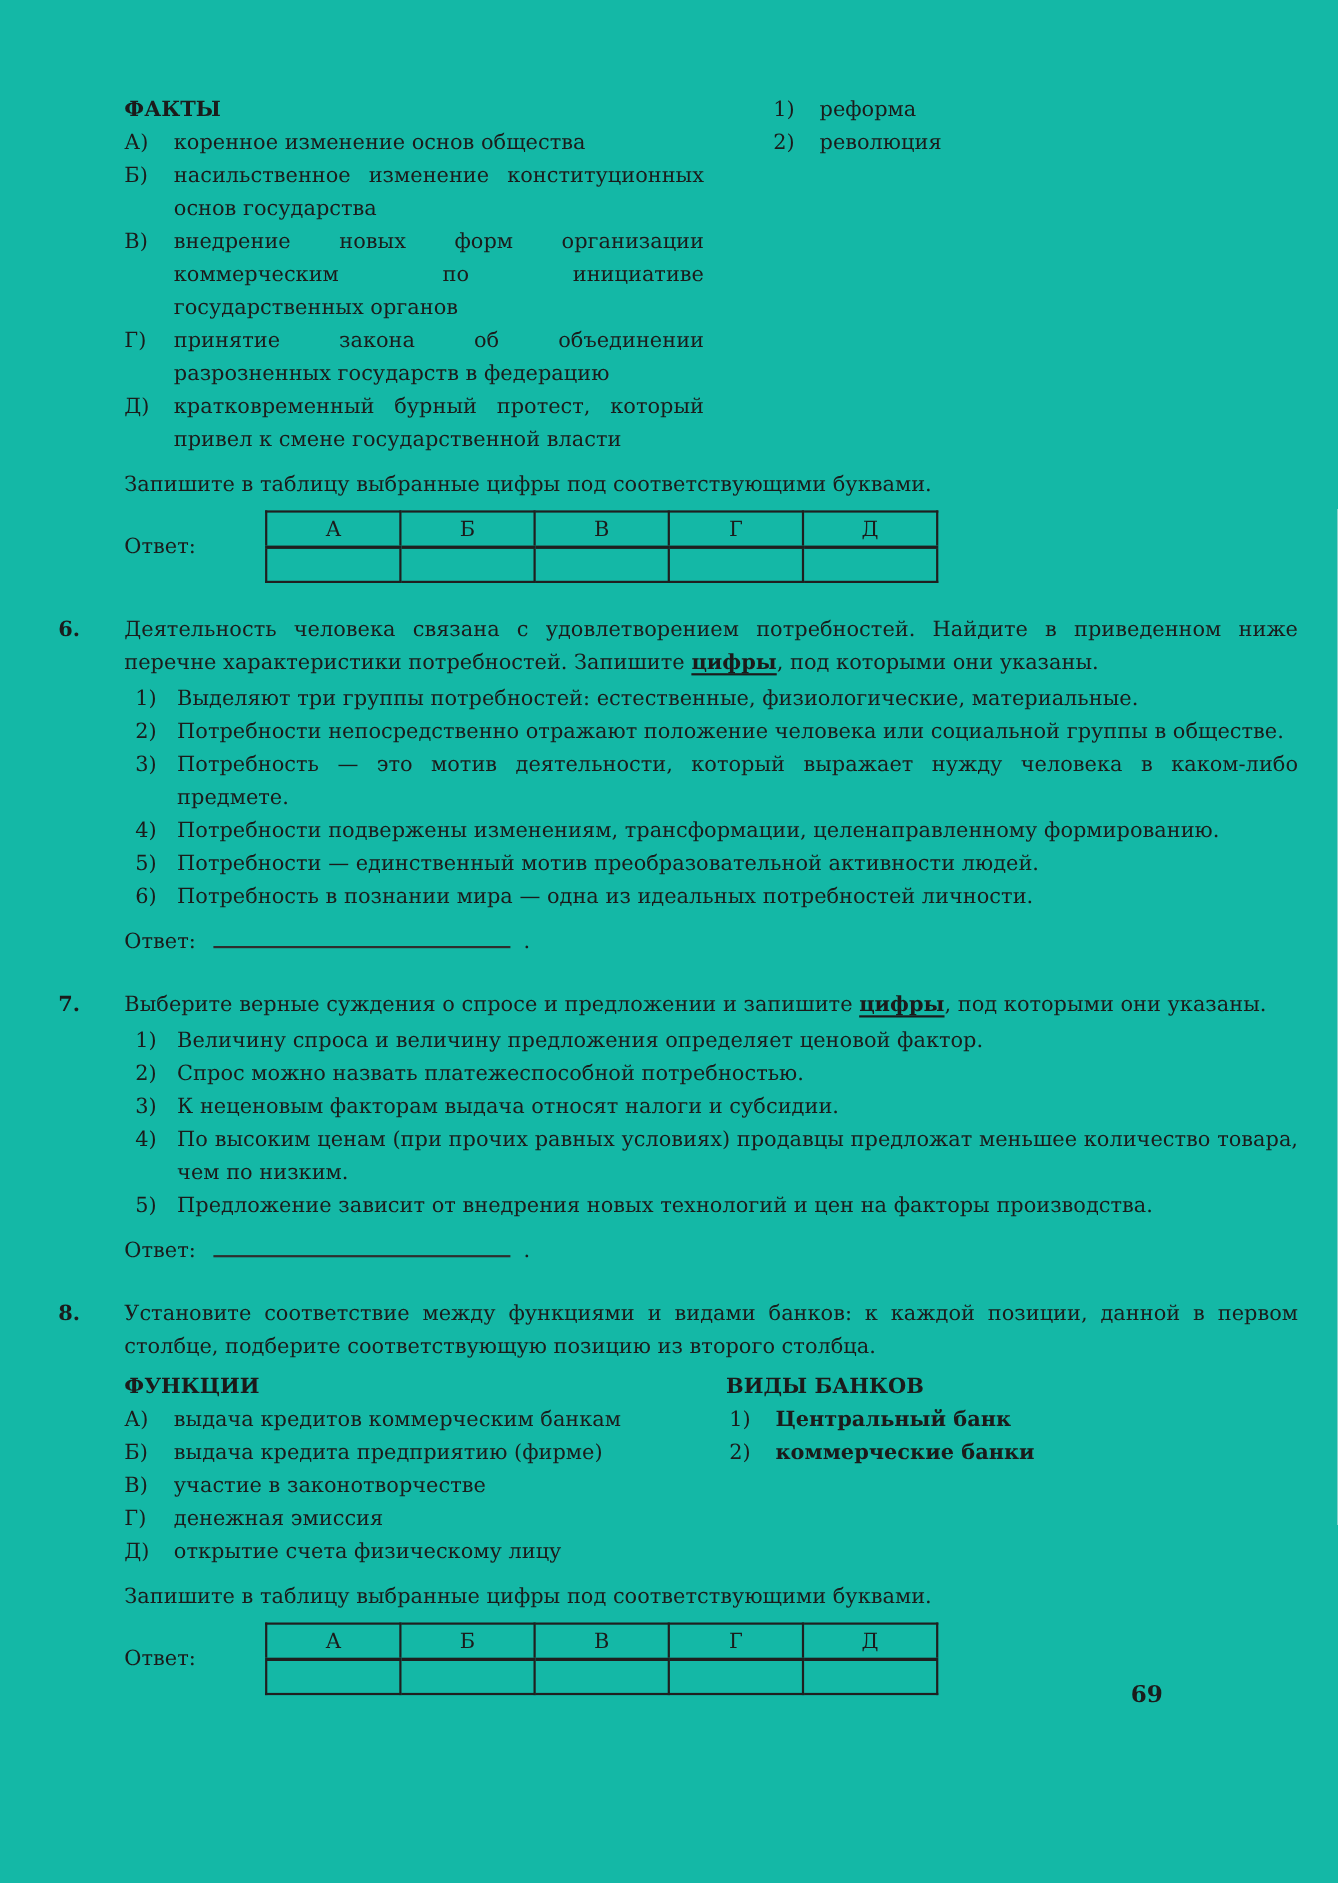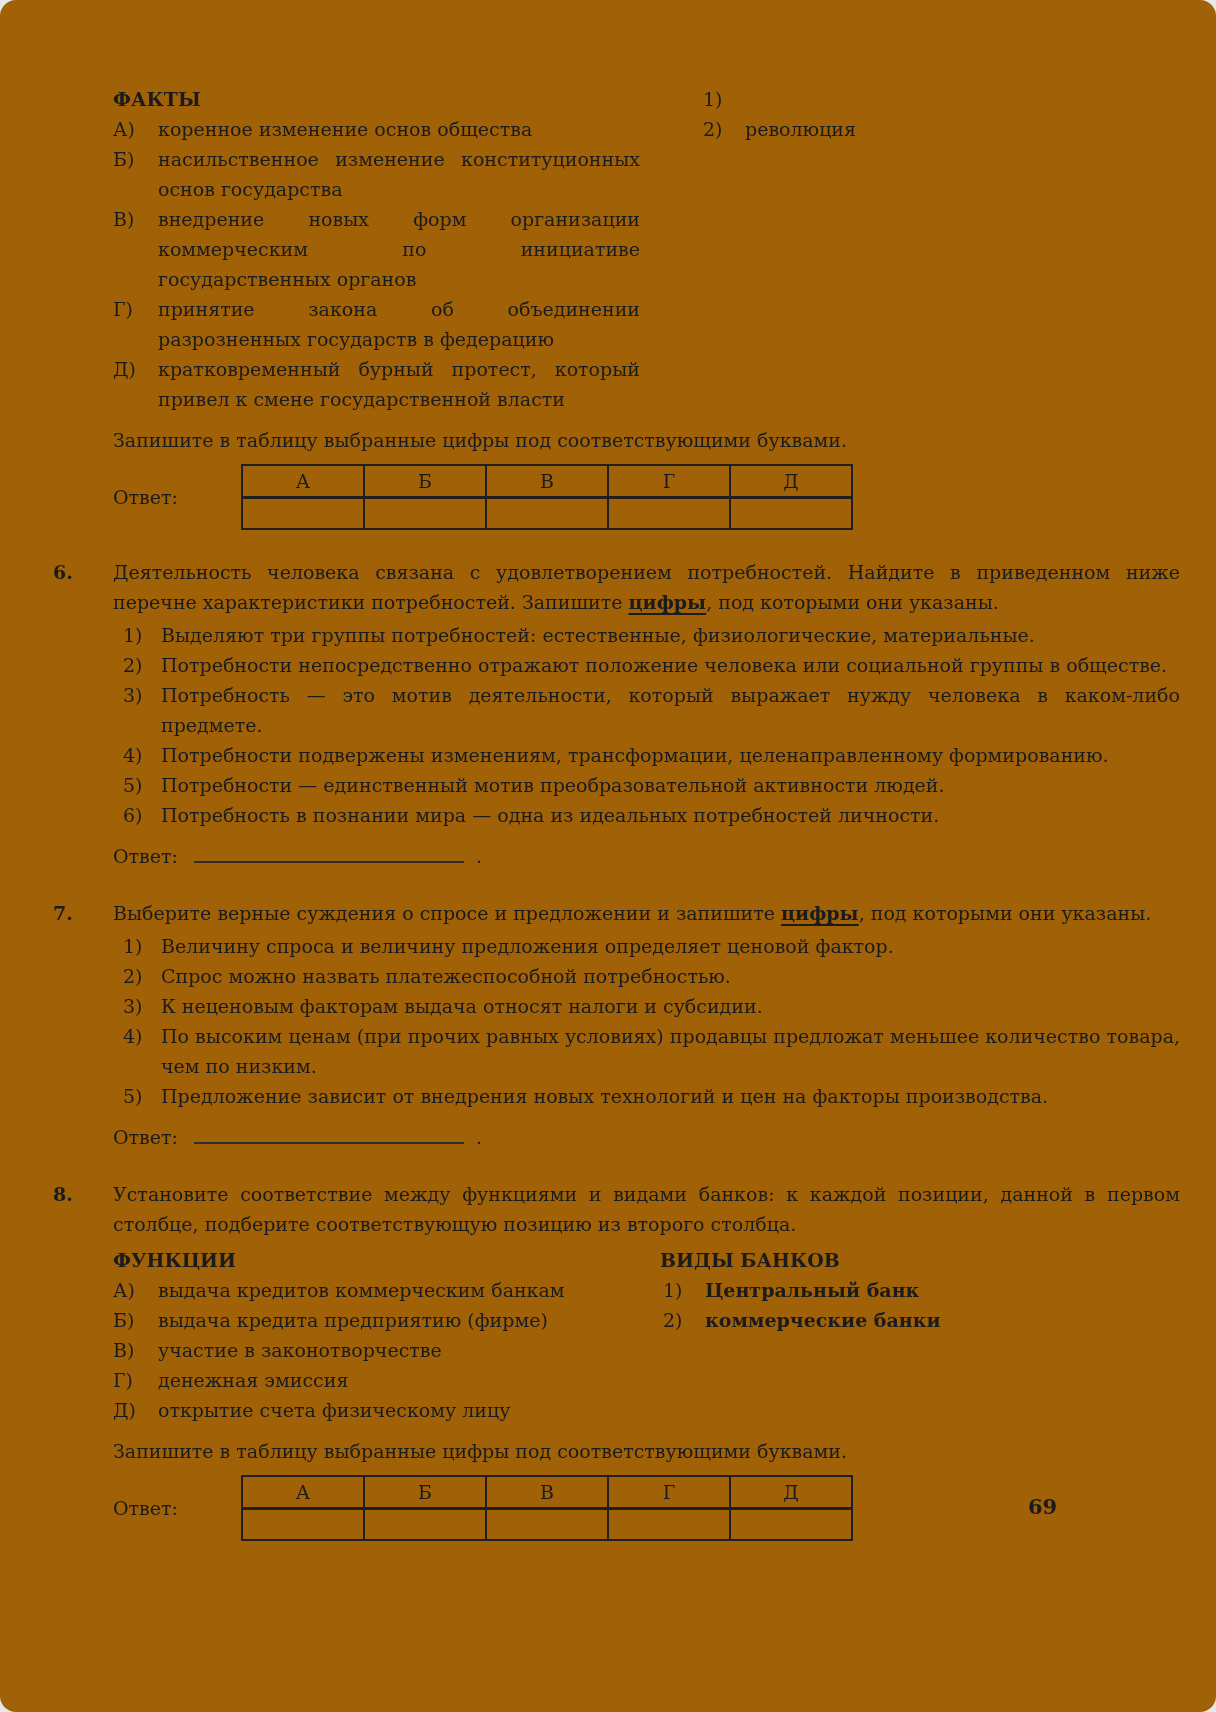--- a/index.html
+++ b/index.html
@@ -1,26 +1,25 @@
 <!DOCTYPE html>
 <html><head>
 <meta charset="utf-8">
 <style>
   html,body{margin:0;padding:0;background:#e8e8e8;}
   .page{
     position:relative;
     width:1216px;height:1712px;
     margin:0 auto;
-    background:#a16207;
+    background:#14b8a6;
     font-family:"DejaVu Serif", serif;
     font-size:19px;
     color:#1b1b1b;
     line-height:30px;
     overflow:hidden;
-    border-radius:16px;
   }
   .content{
     position:absolute;
     left:113px;top:84px;
     width:1067px;
   }
   p{margin:0;}
   
   .two-col{display:flex;}
   .col-left-top{width:527px;flex:0 0 527px;}
@@ -69,21 +68,21 @@
   .q8-item{display:flex;}
   .q8-item .lbl{flex:0 0 45px;}
   .q8-item .txt{flex:1;}
   .r8-item{display:flex;padding-left:3px;}
   .r8-item .lbl{flex:0 0 42px;}
   .r8-item .txt{flex:1;font-weight:bold;}
   .cols-block{margin-top:6px;}
   
   .page-number{
     position:absolute;
-    left:1028px;top:1492px;
+    left:1028px;top:1525px;
     font-weight:bold;font-size:21px;
   }
 </style>
 </head>
 <body>
 
 <div class="page">
   <div class="content">
 
     <section>
@@ -107,20 +106,21 @@
             <span class="txt">принятие закона об объединении разрозненных государств в федерацию</span>
           </div>
           <div class="m-item">
             <span class="lbl">Д)</span>
             <span class="txt">кратковременный бурный протест, который привел к смене государственной власти</span>
           </div>
         </div>
         <div class="col-right-top">
           <div class="r-item">
             <span class="lbl">1)</span>
+            <span class="txt">реформа</span>
           </div>
           <div class="r-item">
             <span class="lbl">2)</span>
             <span class="txt">революция</span>
           </div>
         </div>
       </div>
       <p class="instruction">Запишите в таблицу выбранные цифры под соответствующими буквами.</p>
       <div class="ans-row">
         <span class="ans-label">Ответ:</span>

